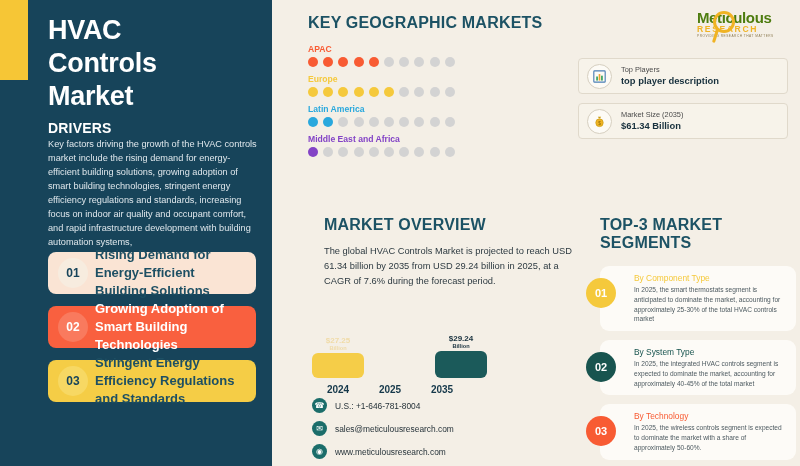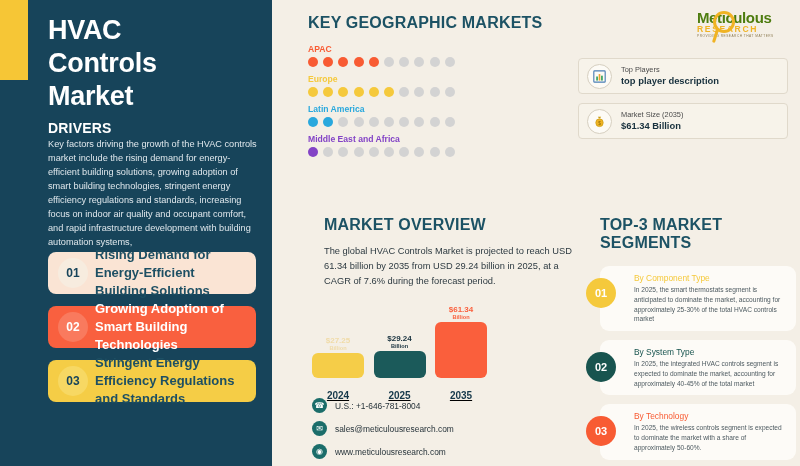--- a/index.html
+++ b/index.html
@@ -68,21 +68,21 @@
 
   
   .chart { position: absolute; left: 312px; top: 300px; width: 175px; height: 92px; }
   .bars { display: flex; align-items: flex-end; justify-content: space-between;
           height: 78px; width: 175px; }
   .bar-col { width: 52px; display: flex; flex-direction: column;
              align-items: center; justify-content: flex-end; height: 78px; }
   .bar-val { font-size: 8px; font-weight: bold; line-height: 1.05; text-align: center; }
   .bar-unit { font-size: 5.6px; font-weight: bold; margin-bottom: 2px; }
   .bar { width: 52px; border-radius: 6px; }
-  .bar-years { display: flex; justify-content: space-between; width: 175px; margin-top: 12px; text-decoration: underline; }
+  .bar-years { display: flex; width: 175px; margin-top: 6px; }
   .bar-year { width: 52px; text-align: center; font-size: 10px; font-weight: bold; color: #15384a; }
 
   .contacts { position: absolute; left: 312px; top: 398px; }
   .contact-row { display: flex; align-items: center; margin-bottom: 8px; }
   .contact-ico {
     width: 15px; height: 15px; border-radius: 50%; background: #1b6d6a;
     display: flex; align-items: center; justify-content: center;
     color: #fff; font-size: 8px; margin-right: 8px;
   }
   .contact-txt { font-size: 8.4px; color: #26333a; }
@@ -232,25 +232,20 @@
     <div class="bars" id="chart-bars">
         <div class="bar-col">
           <div class="bar-val" style="color: rgb(240, 219, 168);">$27.25</div>
           <div class="bar-unit" style="color: rgb(240, 219, 168);">Billion</div>
           <div class="bar" style="height: 25px; background: rgb(245, 205, 72);"></div>
         </div>
         <div class="bar-col">
           <div class="bar-val" style="color: rgb(23, 48, 61);">$29.24</div>
           <div class="bar-unit" style="color: rgb(23, 48, 61);">Billion</div>
           <div class="bar" style="height: 27px; background: rgb(27, 90, 90);"></div>
-        </div>
-        <div class="bar-col">
-          <div class="bar-val" style="color: rgb(250, 95, 60);">$61.34</div>
-          <div class="bar-unit" style="color: rgb(250, 95, 60);">Billion</div>
-          <div class="bar" style="height: 56px; background: rgb(250, 95, 60);"></div>
         </div>
       </div>
     <div class="bar-years" id="chart-years">
         <div class="bar-year">2024</div>
         <div class="bar-year">2025</div>
         <div class="bar-year">2035</div>
       </div>
   </div>
 
   <div class="contacts" id="contact-list">

